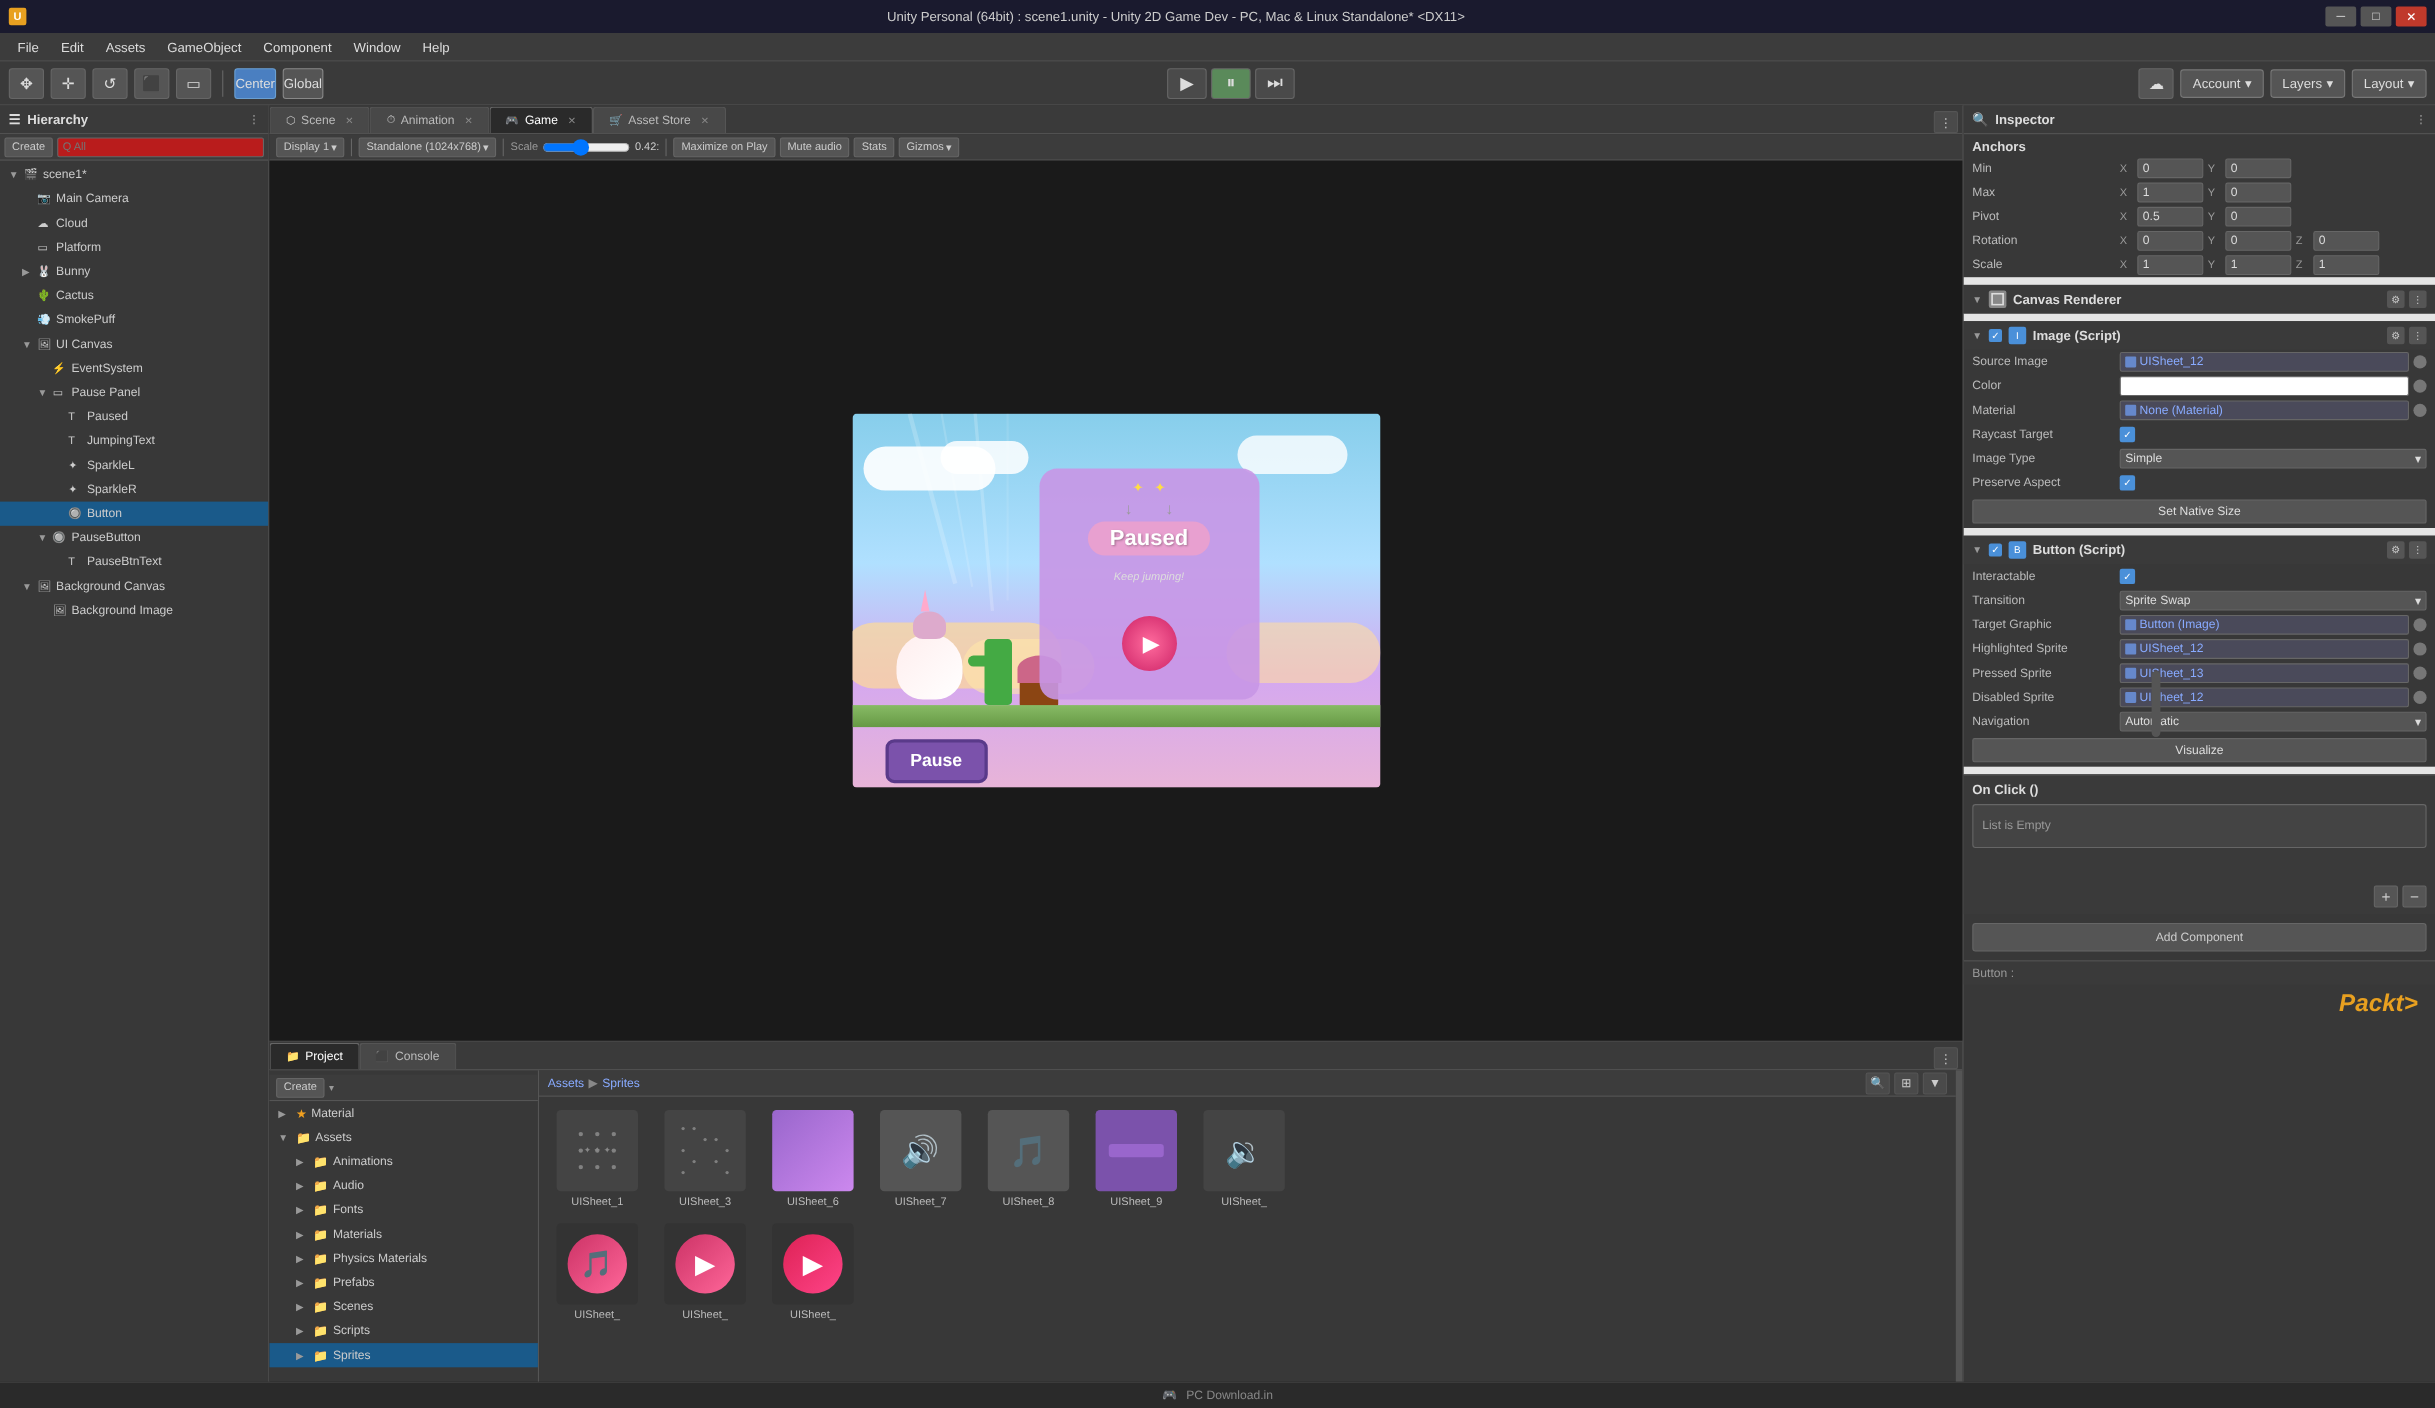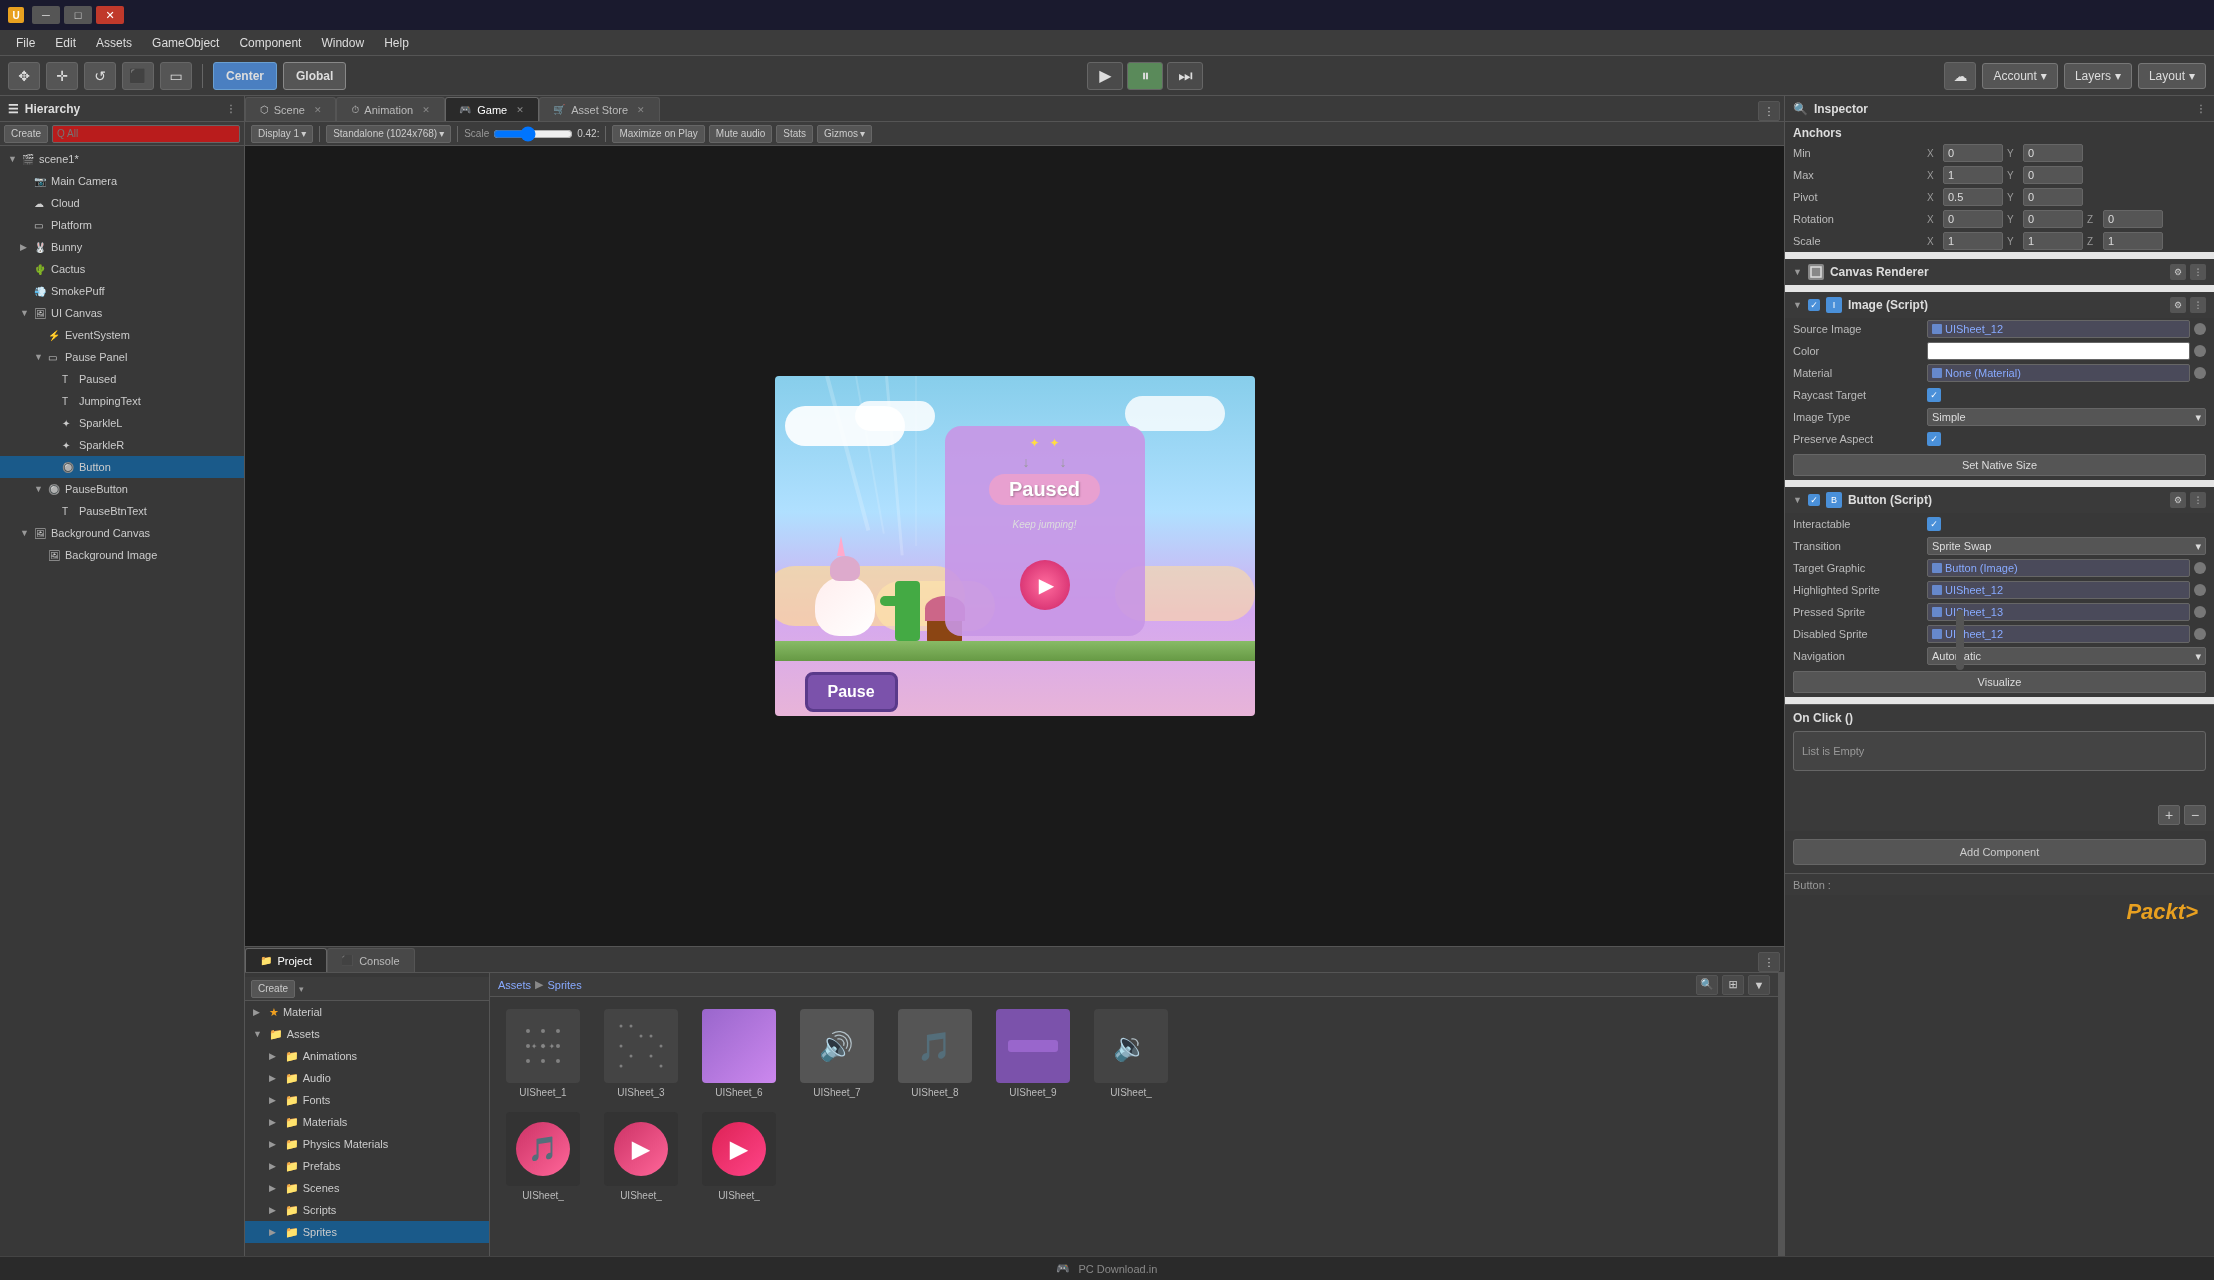--- a/index.html
+++ b/index.html
@@ -77,30 +77,29 @@
       border: 1px solid #666;
       border-radius: 3px;
       display: flex; align-items: center; justify-content: center;
       cursor: pointer;
       color: #ddd;
       font-size: 14px;
     }
     .toolbar-separator { width: 1px; height: 24px; background: #666; margin: 0 4px; }
     .toolbar-toggle-btn {
       height: 28px;
-      padding: 0 12px;
+      padding: 0 0;
       background: #555;
       border: 1px solid #888;
       border-radius: 3px;
       display: flex; align-items: center; justify-content: center;
       cursor: pointer;
       color: #ddd;
       font-size: 12px;
       gap: 4px;
-      font-weight: bold;
     }
     .toolbar-toggle-btn.active { background: #4a7fc1; border-color: #6a9fd1; }
     .toolbar-center-group {
       flex: 1;
       display: flex;
       justify-content: center;
       gap: 4px;
     }
     .play-btn {
       width: 36px; height: 28px;
@@ -689,20 +688,21 @@
       width: 6px;
       background: #555;
       cursor: col-resize;
     }
   </style>
 </head>
 <body>
 
 <div id="title-bar">
   <div class="win-icon">U</div>
+  <span class="title-text">Unity Personal (64bit) : scene1.unity - Unity 2D Game Dev - PC, Mac &amp; Linux Standalone* &lt;DX11&gt;</span>
   <div class="win-controls">
     <button class="win-btn minimize">─</button>
     <button class="win-btn maximize">□</button>
     <button class="win-btn close">✕</button>
   </div>
 </div>
 
 <div id="menu-bar">
   <span class="menu-item">File</span>
   <span class="menu-item">Edit</span>

